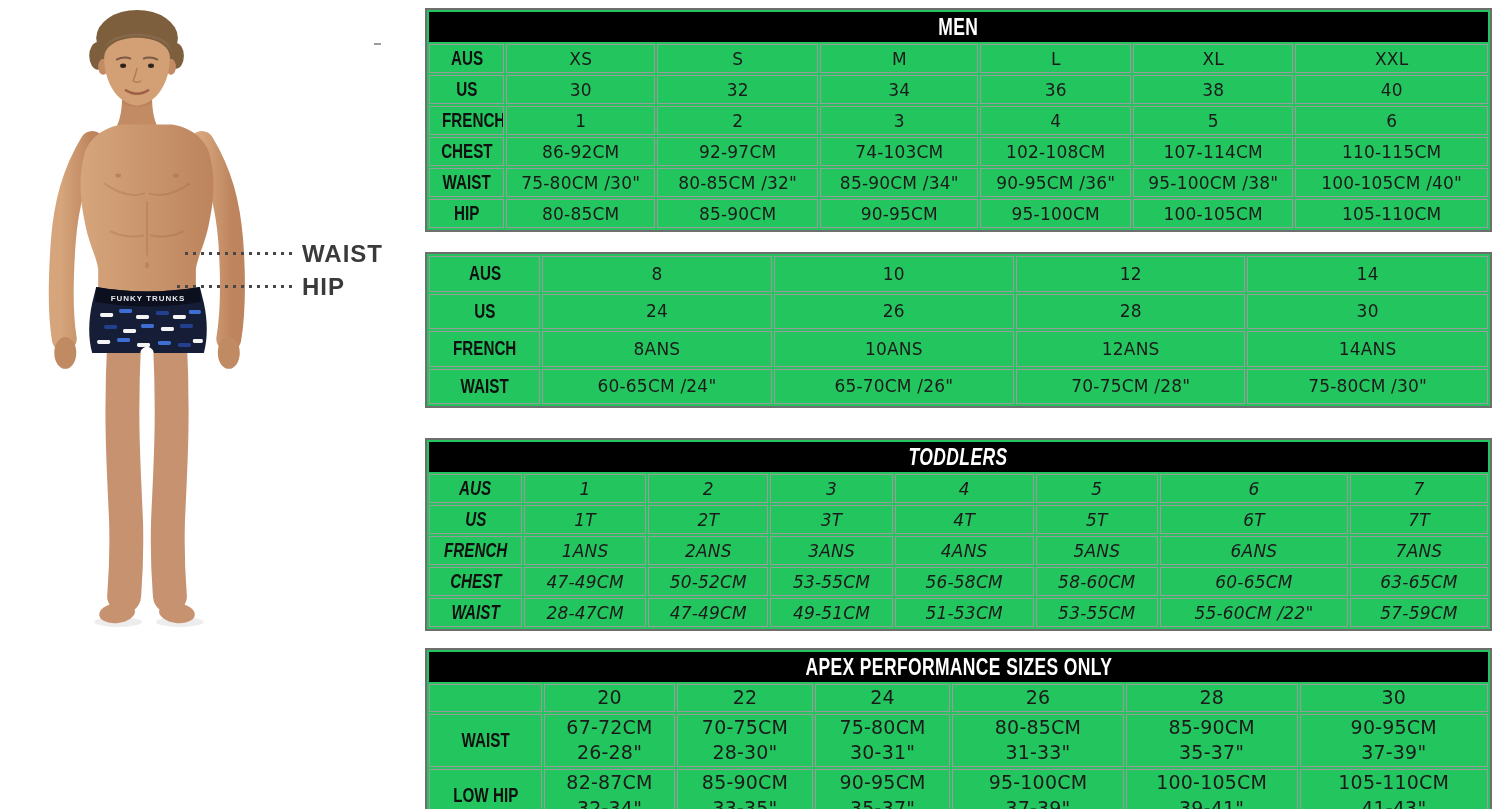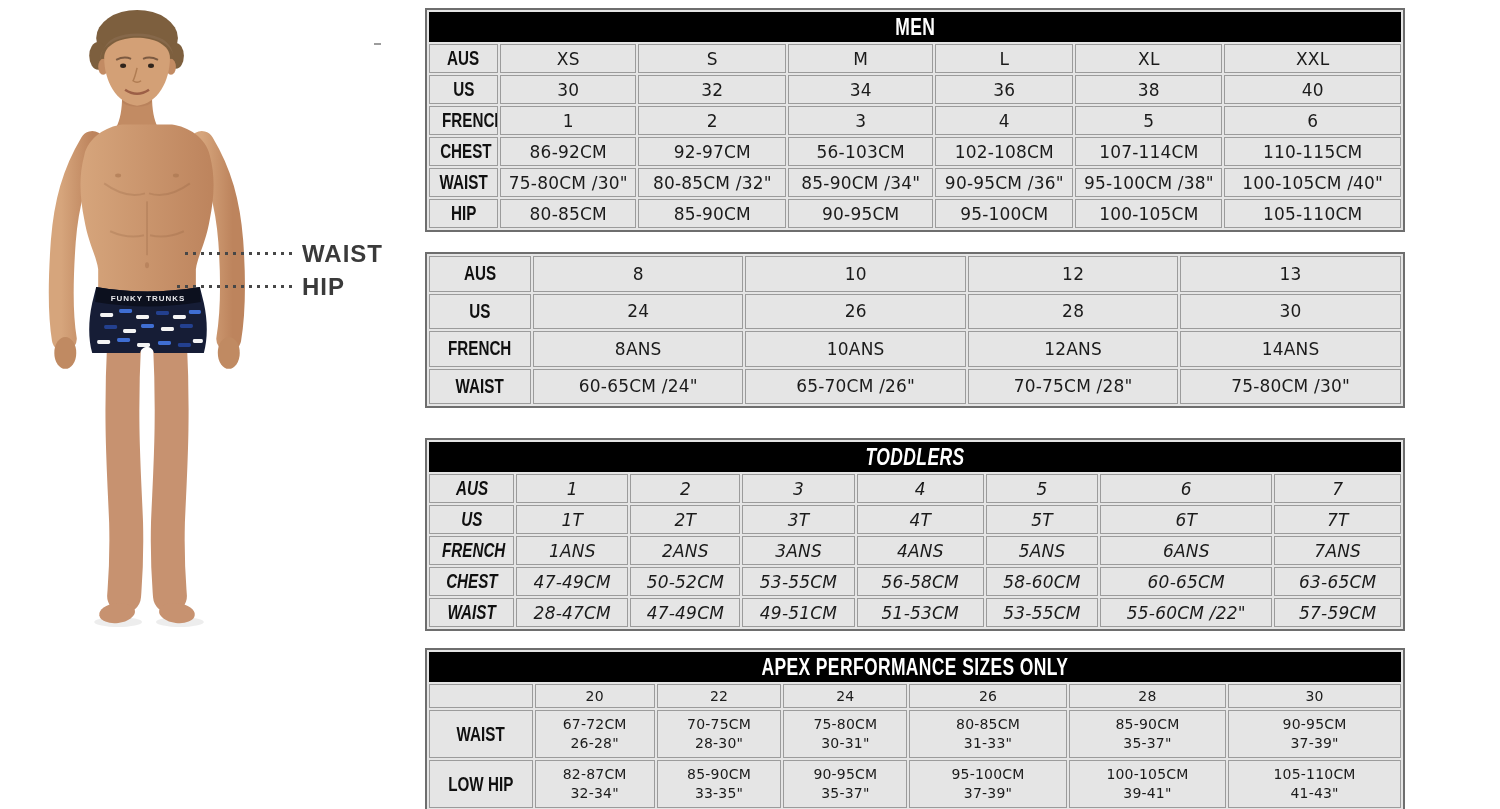--- a/index.html
+++ b/index.html
@@ -26,45 +26,45 @@
     font-weight:700; font-size:24px; color:#3a3a3a; letter-spacing:1px;
     line-height:1;
   }
   #waist-label { top:242px; }
   #hip-label   { top:275px; }
 
   .stray { position:absolute; left:374px; top:43px; width:7px; height:2px; background:#9c9c9c; }
 
   
   table.tbl {
-    position:absolute; left:425px; width:980px;
+    position:absolute; left:425px; width:1067px;
     table-layout:fixed;
     border-collapse:separate; border-spacing:2px;
     border:2px solid var(--outer_border,#6e6e6e);
-    background:#e5e5e5;
+    background:#22c55e;
   }
   #tbl-men      { top:8px;   height:218px; }
   #tbl-boys     { top:252px; height:156px; }
   #tbl-toddlers { top:438px; height:182px;font-style:italic; }
   #tbl-apex     { top:648px; height:154px; }
 
   .tbl td {
     border:1px solid var(--cell_border,#9b9b9b);
     text-align:center; vertical-align:middle;
     padding:0 2px; overflow:hidden;
   }
   .tbl td.val {
     font-size:17px; color:var(--body_text,#1b1b1b); letter-spacing:0.2px;
   }
   .tbl td.lbl { }
   .tbl tr { height:29px; }
   .tbl tr.bar { height:30px; }
   #tbl-apex tr.sizes { height:24px; }
   #tbl-apex tr.tall  { height:48px; }
-  #tbl-apex td.val   { white-space:pre-line; line-height:1.35; font-size:14px; }
+  #tbl-apex td.val   { white-space:pre-line; line-height:1.35; font-size:19px; }
 
   .tbl td.barcell {
     background:var(--table_header_bg,#000); border:1px solid #000;
     color:var(--table_header_text,#fff); padding:0;
   }
   .cond {
     display:inline-block; transform:scaleX(.76); transform-origin:50% 50%;
     font-weight:800; white-space:nowrap;
     font-family:"Liberation Sans","DejaVu Sans",sans-serif;
   }
@@ -210,21 +210,21 @@
           <td class="val">2</td>
           <td class="val">3</td>
           <td class="val">4</td>
           <td class="val">5</td>
           <td class="val">6</td>
         </tr>
         <tr>
           <td class="lbl"><span class="cond lbltext">CHEST</span></td>
           <td class="val">86-92CM</td>
           <td class="val">92-97CM</td>
-          <td class="val">56-103CM</td>
+          <td class="val">74-103CM</td>
           <td class="val">102-108CM</td>
           <td class="val">107-114CM</td>
           <td class="val">110-115CM</td>
         </tr>
         <tr>
           <td class="lbl"><span class="cond lbltext">WAIST</span></td>
           <td class="val">75-80CM /30"</td>
           <td class="val">80-85CM /32"</td>
           <td class="val">85-90CM /34"</td>
           <td class="val">90-95CM /36"</td>
@@ -250,21 +250,21 @@
         <col style="width:22.9%">
       <col style="width:21.8%">
         <col style="width:22.9%">
     </colgroup>
     <tbody>
         <tr>
           <td class="lbl"><span class="cond lbltext">AUS</span></td>
           <td class="val">8</td>
           <td class="val">10</td>
           <td class="val">12</td>
-          <td class="val">13</td>
+          <td class="val">14</td>
         </tr>
         <tr>
           <td class="lbl"><span class="cond lbltext">US</span></td>
           <td class="val">24</td>
           <td class="val">26</td>
           <td class="val">28</td>
           <td class="val">30</td>
         </tr>
         <tr>
           <td class="lbl"><span class="cond lbltext">FRENCH</span></td>

